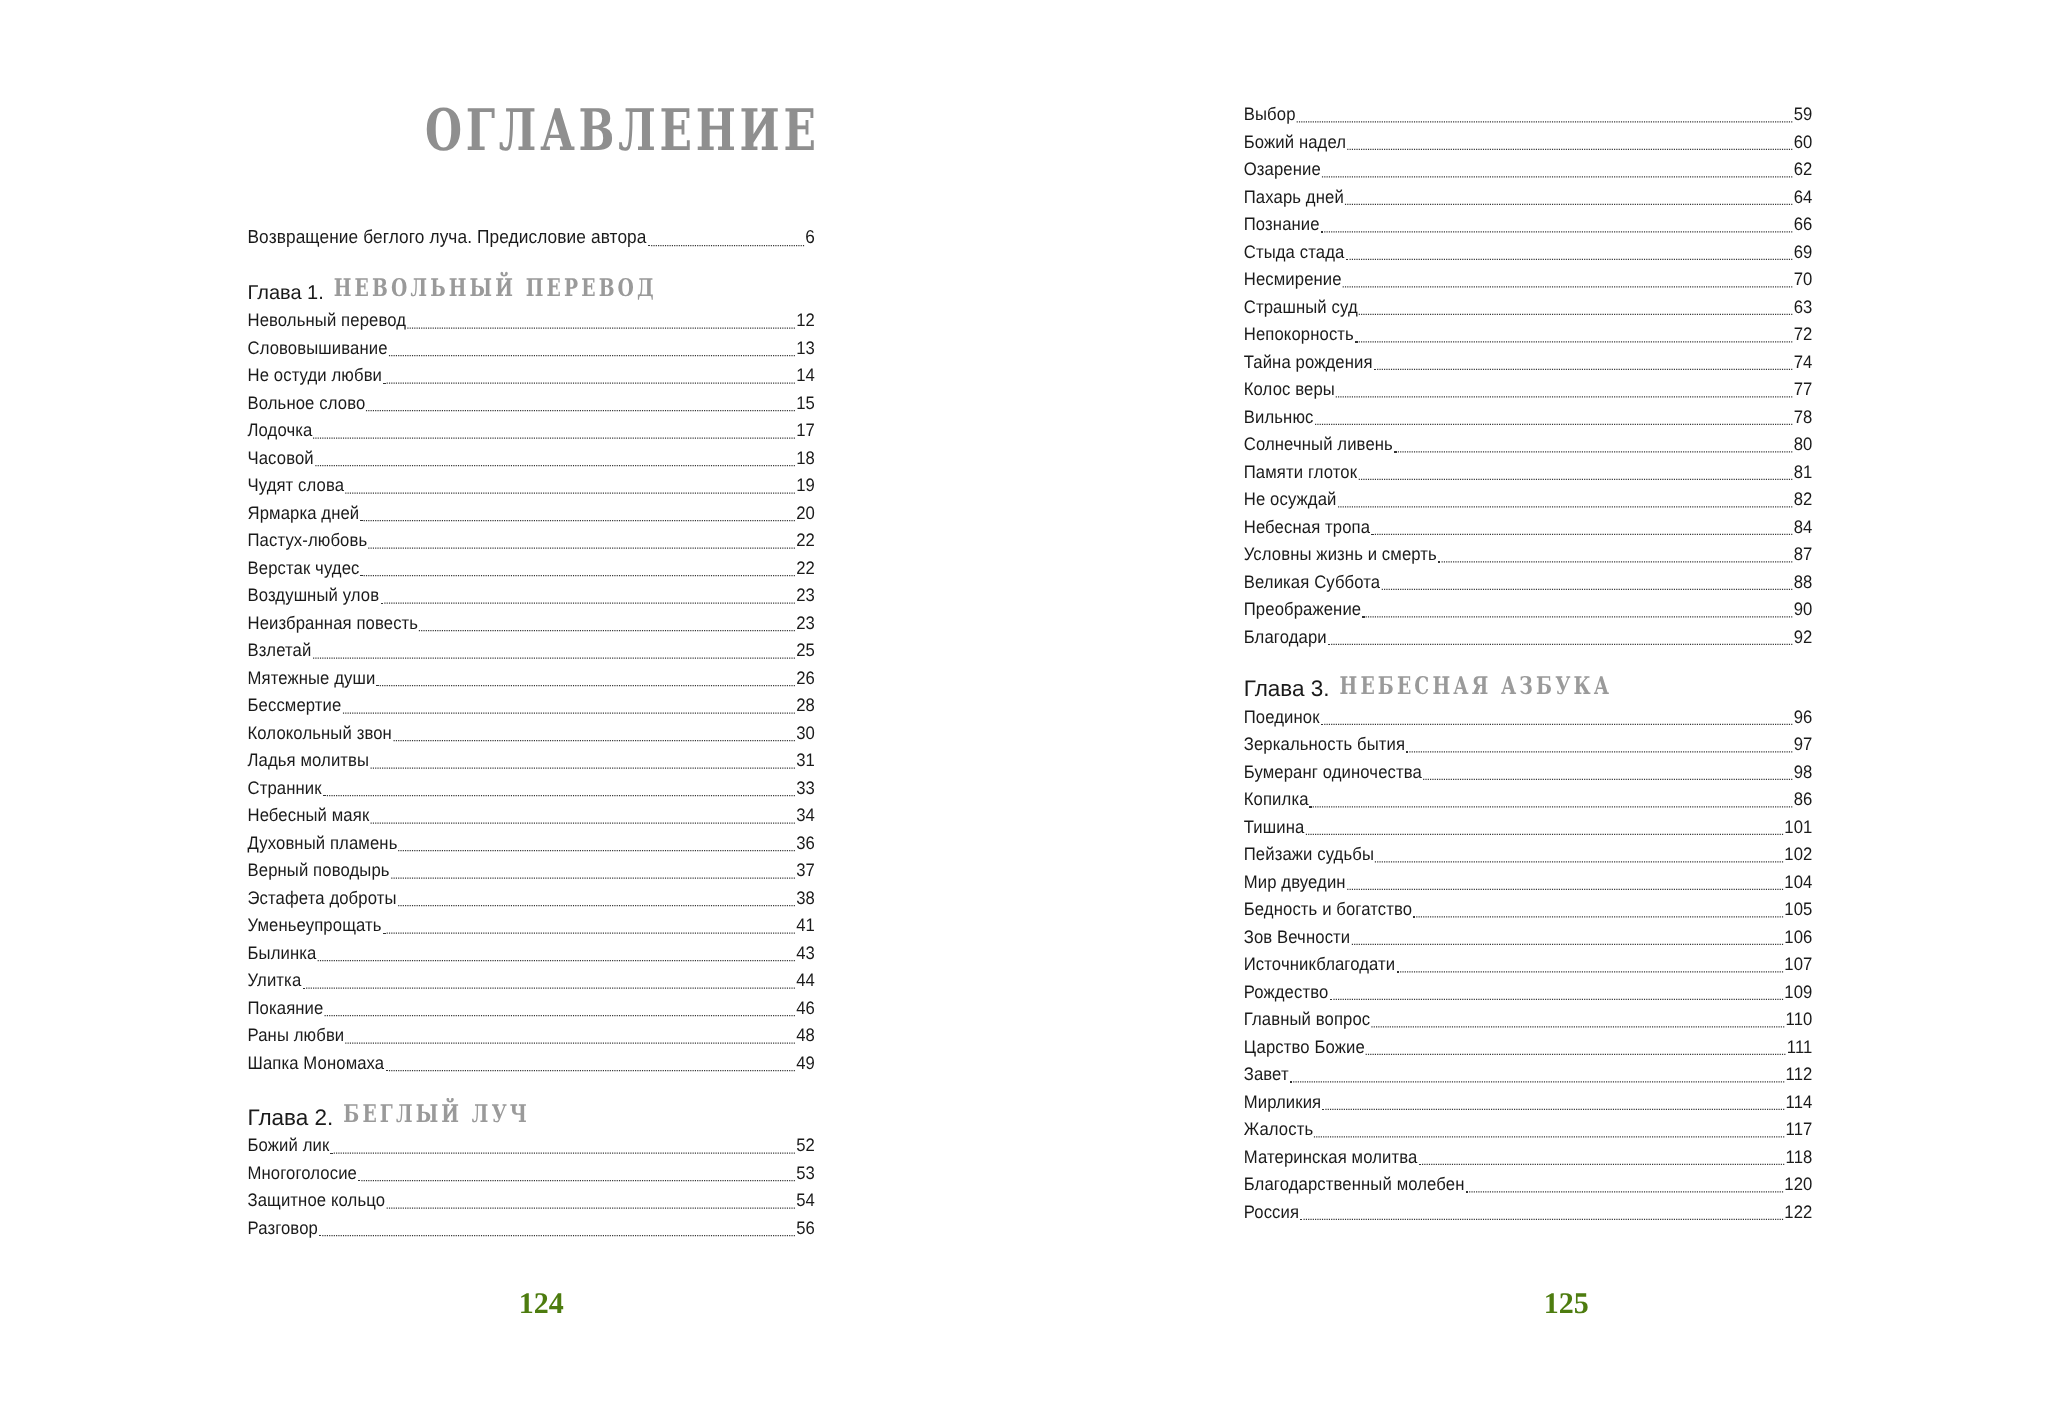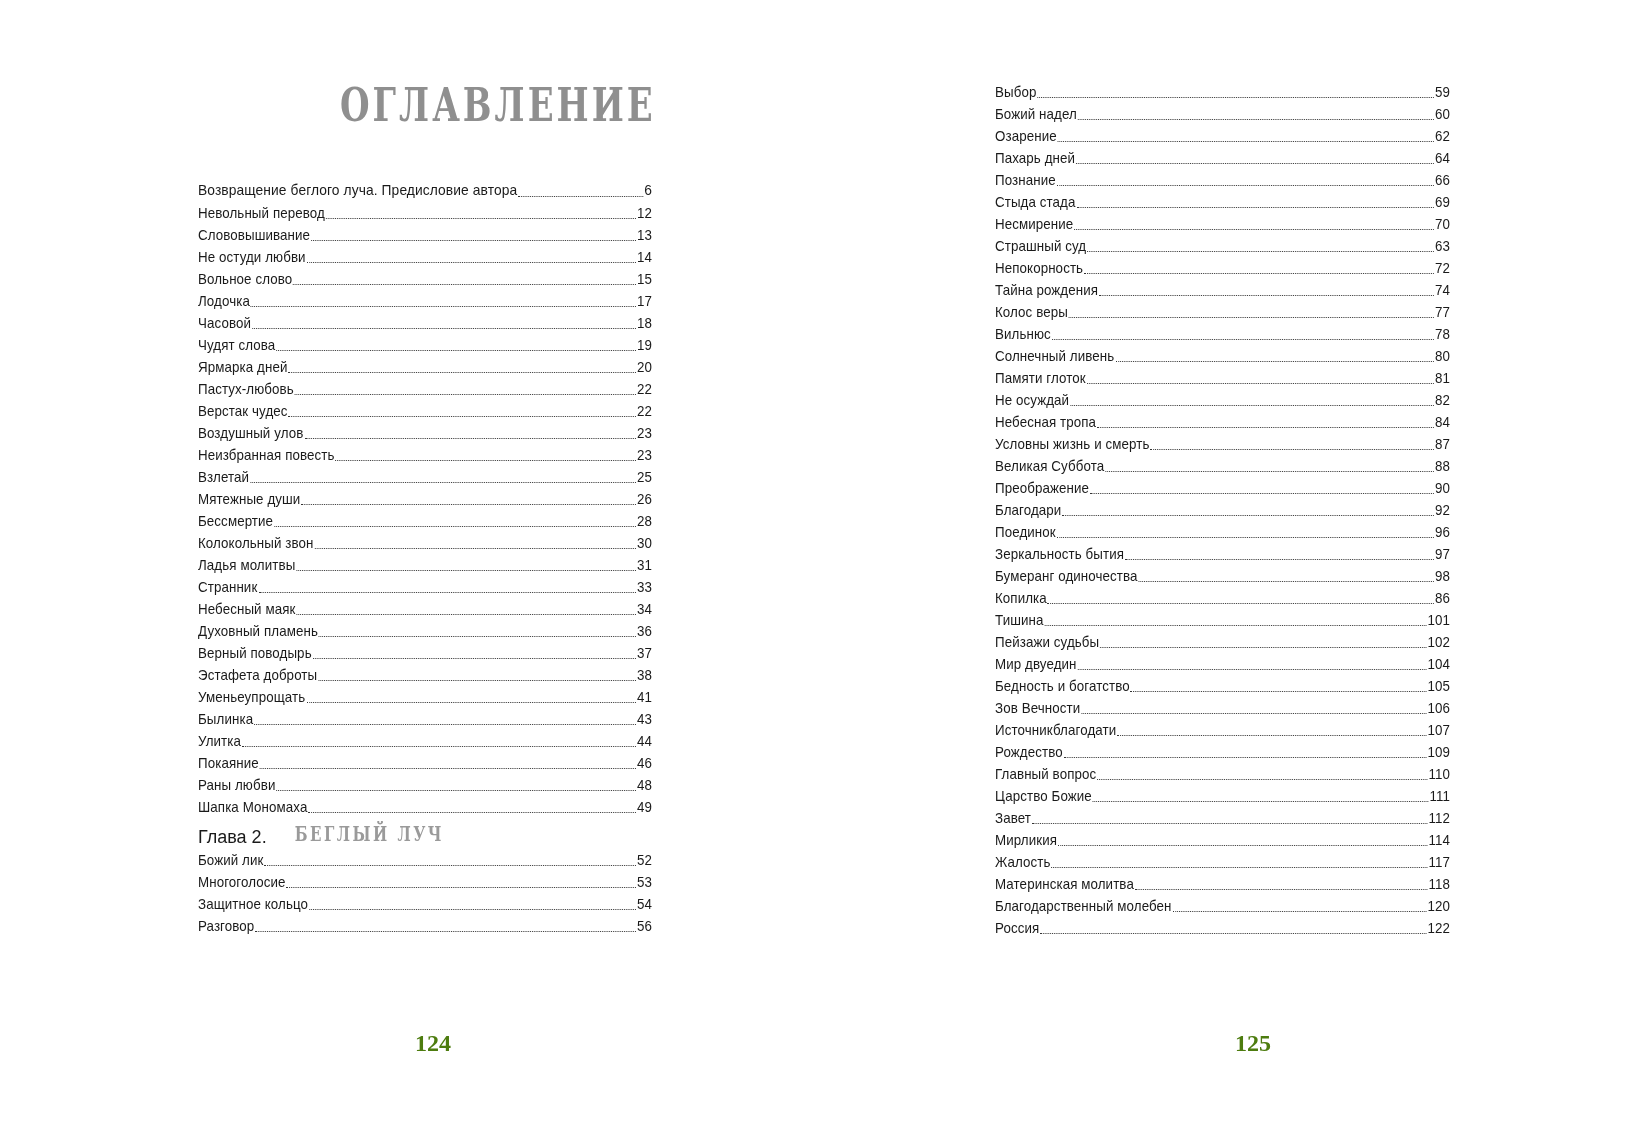--- a/index.html
+++ b/index.html
@@ -31,21 +31,21 @@
 
   .chapter { display: flex; align-items: baseline; margin-top: 18px; height: 24px; line-height: 24px; }
   .chapter .ch-label { font-size: 16px; color: #1a1a1a; transform-origin: left; }
   .chapter .ch-label.big { font-size: 18px; }
   .chapter .ch-name {
     margin-left: 8px; font-family: "DejaVu Serif", serif; font-weight: bold;
     font-size: 15px; color: #9a9a9a; letter-spacing: 2.5px; text-transform: uppercase;
     display: inline-block; transform: scaleY(1.3); transform-origin: bottom left;
   }
   .chapter.first { margin-top: 20px; }
-  .chapter.ch2 { margin-top: 7px; gap: 20px; }
+  .chapter.ch2 { margin-top: 20px; }
   .chapter.ch3 { margin-top: 0; }
 
   .page-num {
     position: absolute; top: 1030px; font-family: "Liberation Serif", "DejaVu Serif", serif;
     font-size: 24px; font-weight: bold; color: #4d7c0f; width: 80px; text-align: center;
   }
   .page-num-left { left: 393px; }
   .page-num-right { left: 369px; text-align: right; }
 </style>
 </head>
@@ -54,20 +54,24 @@
 <div class="page page-left">
   <div class="toc-title">Оглавление</div>
 
   <div class="toc toc-left">
     <div class="row preface">
       <span class="t">Возвращение беглого луча. Предисловие автора</span>
       <span class="dots"></span>
       <span class="p">6</span>
     </div>
 
+    <div class="chapter first">
+      <span class="ch-label">Глава 1.</span>
+      <span class="ch-name">Невольный перевод</span>
+    </div>
     <div id="ch1-list">
         <div class="row">
           <span class="t">Невольный перевод</span>
           <span class="dots"></span>
           <span class="p">12</span>
         </div>
         <div class="row">
           <span class="t">Слововышивание</span>
           <span class="dots"></span>
           <span class="p">13</span>
@@ -333,20 +337,24 @@
           <span class="dots"></span>
           <span class="p">90</span>
         </div>
         <div class="row">
           <span class="t">Благодари</span>
           <span class="dots"></span>
           <span class="p">92</span>
         </div>
       </div>
 
+    <div class="chapter ch3" style="margin-top:18px">
+      <span class="ch-label big">Глава 3.</span>
+      <span class="ch-name">Небесная азбука</span>
+    </div>
     <div id="ch3-list">
         <div class="row">
           <span class="t">Поединок</span>
           <span class="dots"></span>
           <span class="p">96</span>
         </div>
         <div class="row">
           <span class="t">Зеркальность бытия</span>
           <span class="dots"></span>
           <span class="p">97</span>

